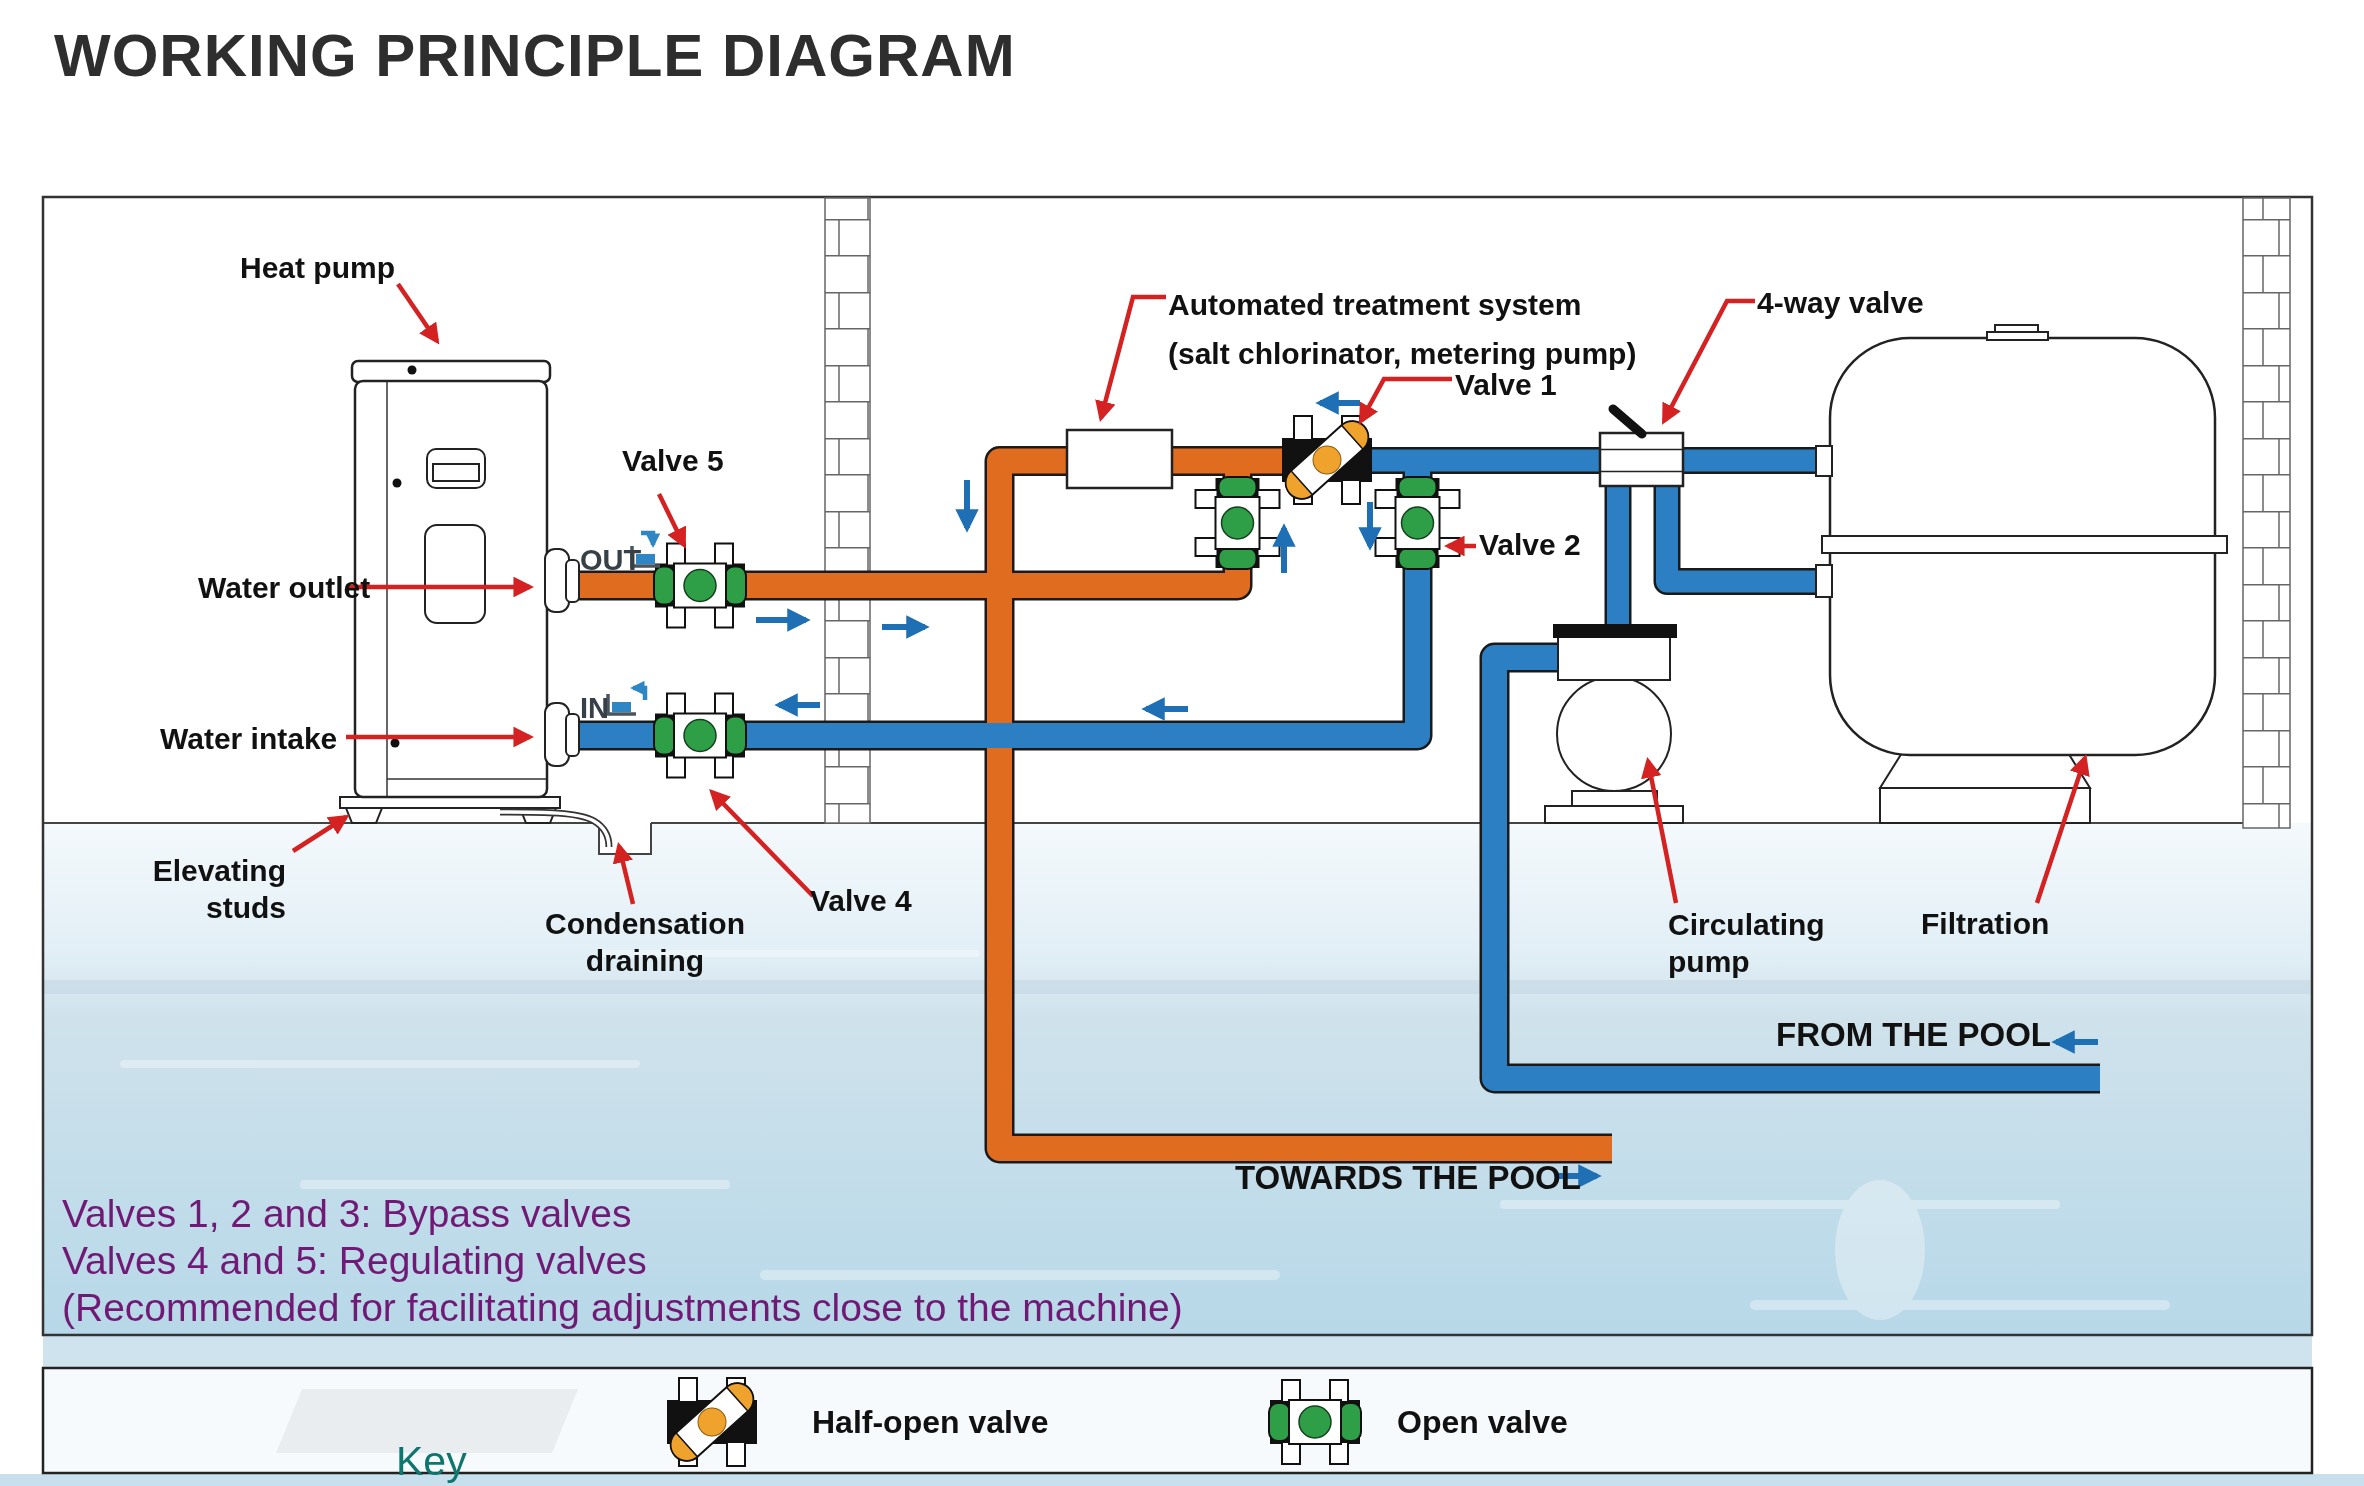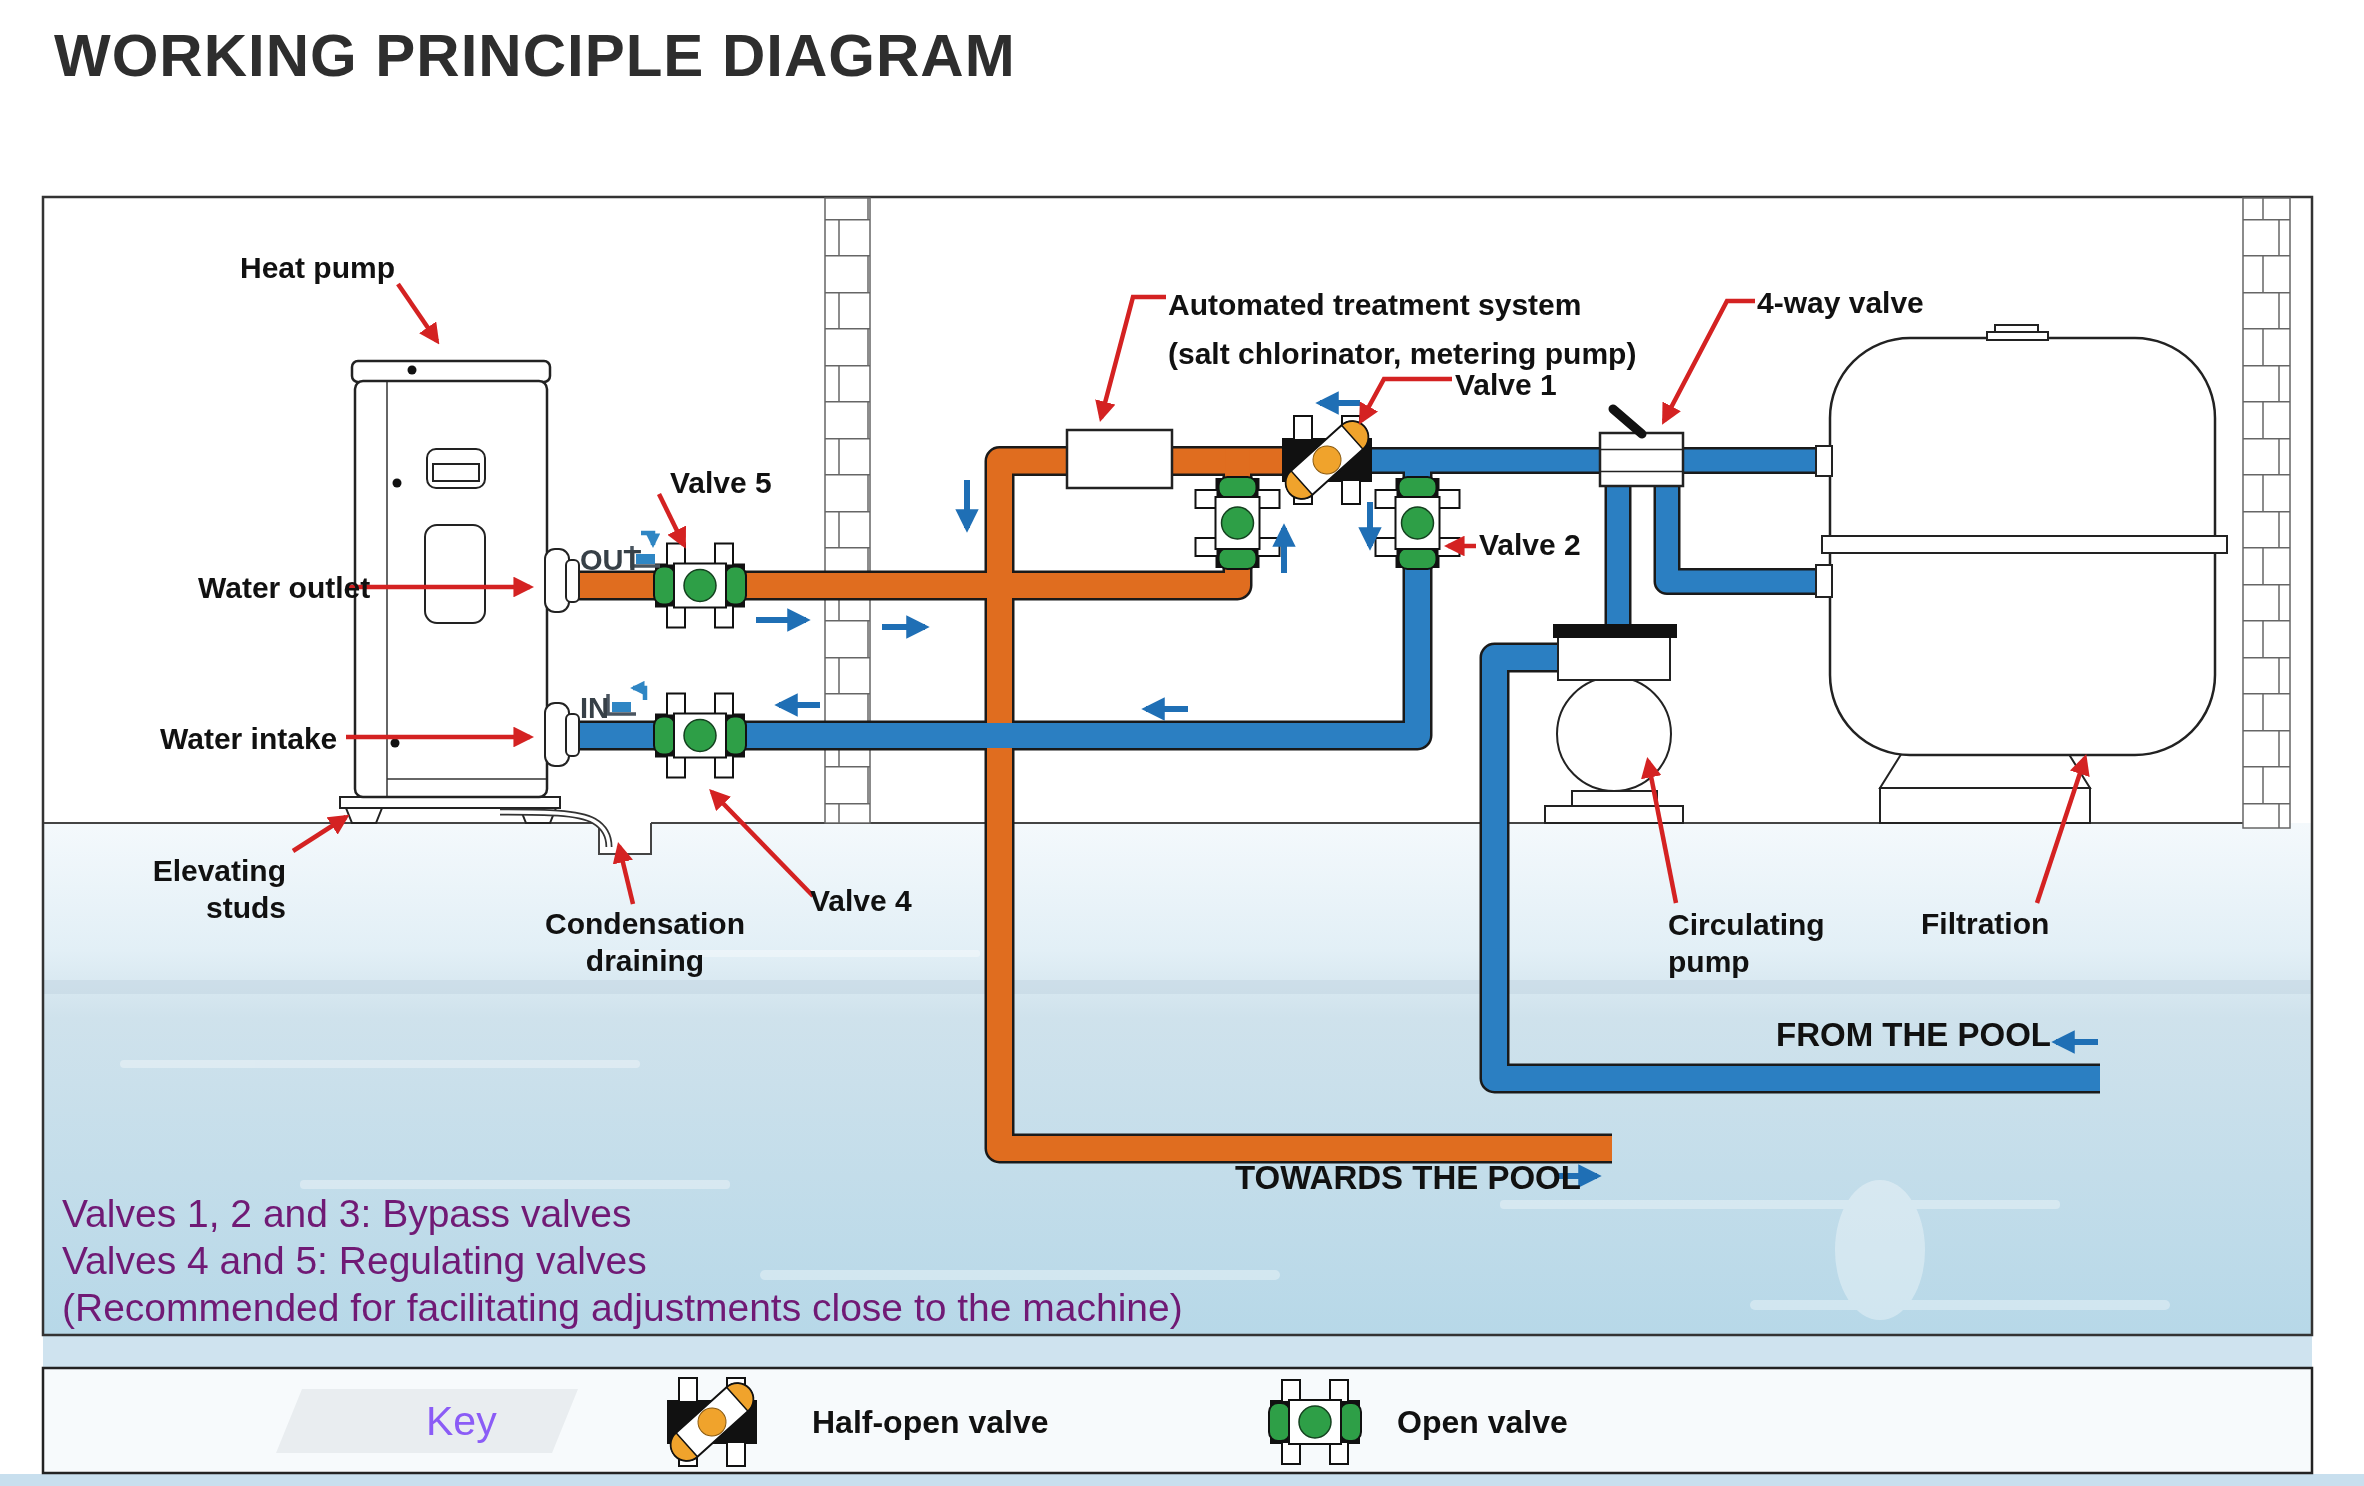--- a/index.html
+++ b/index.html
@@ -7,34 +7,34 @@
          font-family:"Liberation Sans",sans-serif;text-decoration:underline;}
   #diagram-svg{position:absolute;left:0;top:0;}
   .txt{position:absolute;white-space:pre-line;color:#111;}
   .page-title{left:54px;top:24px;font:bold 60px/64px "Liberation Sans",sans-serif;color:#2e2e2e;letter-spacing:1px;}
   .lbl{font:bold 30px/36px "Liberation Sans",sans-serif;}
   .lbl-heat-pump{left:240px;top:250px;}
   .lbl-water-outlet{left:163px;top:570px;margin-left:35px;}
   .lbl-water-intake{left:160px;top:721px;}
   .lbl-elevating{left:118px;top:852px;width:168px;text-align:right;line-height:37px;}
   .lbl-condensation{left:545px;top:905px;width:200px;text-align:center;line-height:37px;}
-  .lbl-valve5{left:622px;top:465px;margin-left:48px;}
+  .lbl-valve5{left:622px;top:443px;}
   .lbl-valve4{left:810px;top:883px;}
   .lbl-treatment{left:1168px;top:280px;line-height:49px;}
   .lbl-valve1{left:1455px;top:367px;}
   .lbl-valve2{left:1479px;top:527px;}
   .lbl-fourway{left:1757px;top:285px;}
   .lbl-circulating{left:1668px;top:906px;line-height:37px;}
   .lbl-filtration{left:1921px;top:906px;}
   .lbl-from-pool{left:1776px;top:1016px;font:bold 33px/38px "Liberation Sans",sans-serif;}
   .lbl-towards-pool{left:1235px;top:1159px;font:bold 33px/38px "Liberation Sans",sans-serif;}
   .lbl-out{left:580px;top:544px;font:bold 29px/32px "Liberation Sans",sans-serif;color:#374047;}
   .lbl-in{left:580px;top:692px;font:bold 29px/32px "Liberation Sans",sans-serif;color:#374047;}
   .notes{left:62px;top:1190px;font:39px/47px "Liberation Sans",sans-serif;color:#701a75;}
-  .key-title{left:396px;top:1398px;font:41px/46px "Liberation Sans",sans-serif;color:#8b5cf6;margin-left:30px;}
+  .key-title{left:396px;top:1438px;font:41px/46px "Liberation Sans",sans-serif;color:#0f766e;}
   .key-half{left:792px;top:1403px;font:bold 32px/38px "Liberation Sans",sans-serif;margin-left:20px;}
   .key-open{left:1397px;top:1403px;font:bold 32px/38px "Liberation Sans",sans-serif;}
 </style>
 </head>
 <body>
 
 <div id="stage">
 
   <svg id="diagram-svg" width="2364" height="1486" viewBox="0 0 2364 1486">
     <defs>

